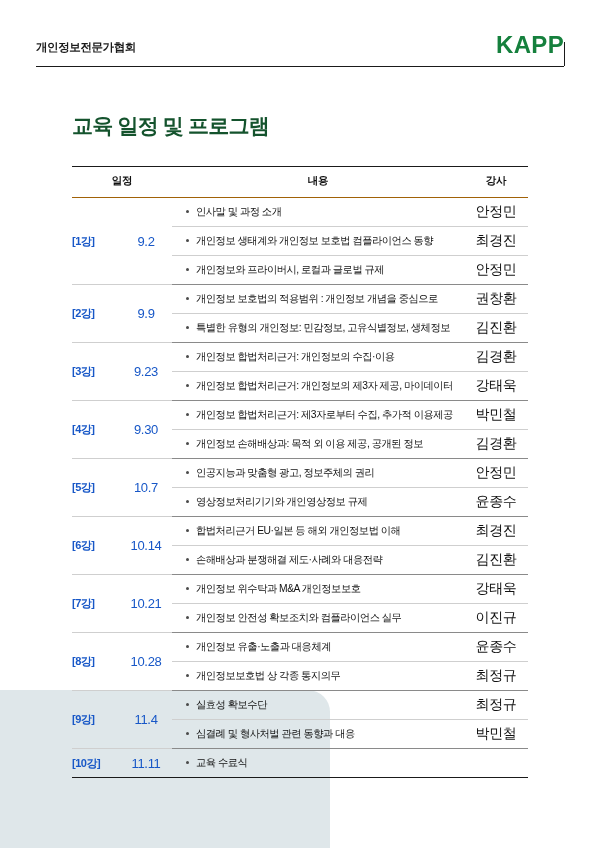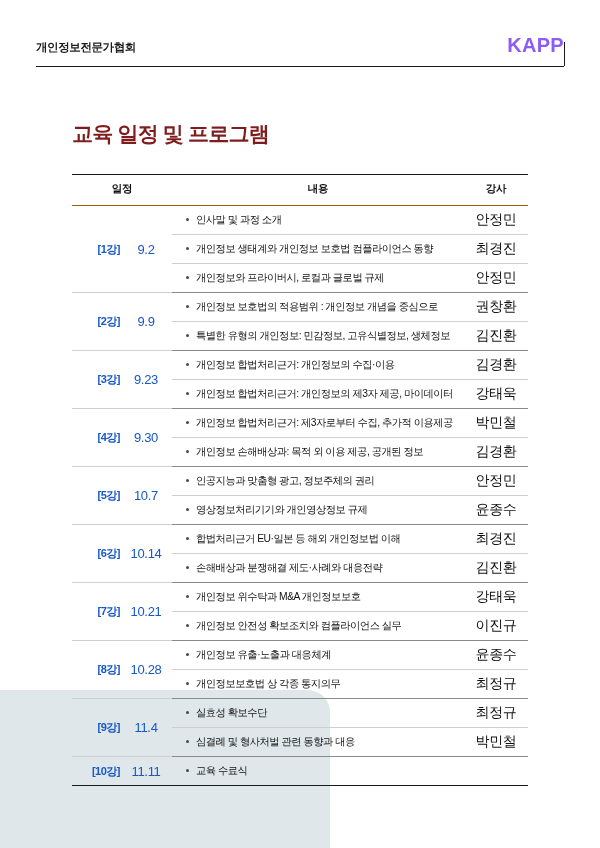--- a/index.html
+++ b/index.html
@@ -60,33 +60,33 @@
     background: #1a1a1a;
   }
   .org-name {
     font-size: 11.5px;
     font-weight: bold;
     color: #1a1a1a;
     letter-spacing: -0.4px;
     padding-top: 14px;
   }
   .brand {
-    font-size: 20px;
-    font-weight: bold;
-    color: #8b5cf6;
+    font-size: 24px;
+    font-weight: bold;
+    color: #15803d;
     letter-spacing: 0.3px;
     padding-top: 10px;
   }
 
   
   .title {
-    margin: 40px 0 0 72px;
+    margin: 32px 0 0 72px;
     font-size: 21px;
     font-weight: bold;
-    color: #7f1d1d;
+    color: #14532d;
     letter-spacing: -0.8px;
   }
 
   
   .table-wrap {
     margin: 26px 72px 0 72px;
   }
   table.schedule {
     width: 456px;
     border-collapse: collapse;
@@ -108,21 +108,21 @@
 
   td {
     vertical-align: middle;
     border-bottom: 0.8px solid #cfcfcf;
     padding: 0;
     height: 29px;
   }
   tr.last-row td { border-bottom: 1.6px solid #1a1a1a; }
 
   td.lecture {
-    text-align: right;
+    text-align: left;
     font-size: 11px;
     font-weight: bold;
     color: #1757c7;
     letter-spacing: -0.5px;
     border-bottom: 0.8px solid #cfcfcf;
   }
   td.date {
     text-align: center;
     font-size: 13px;
     font-weight: normal;

